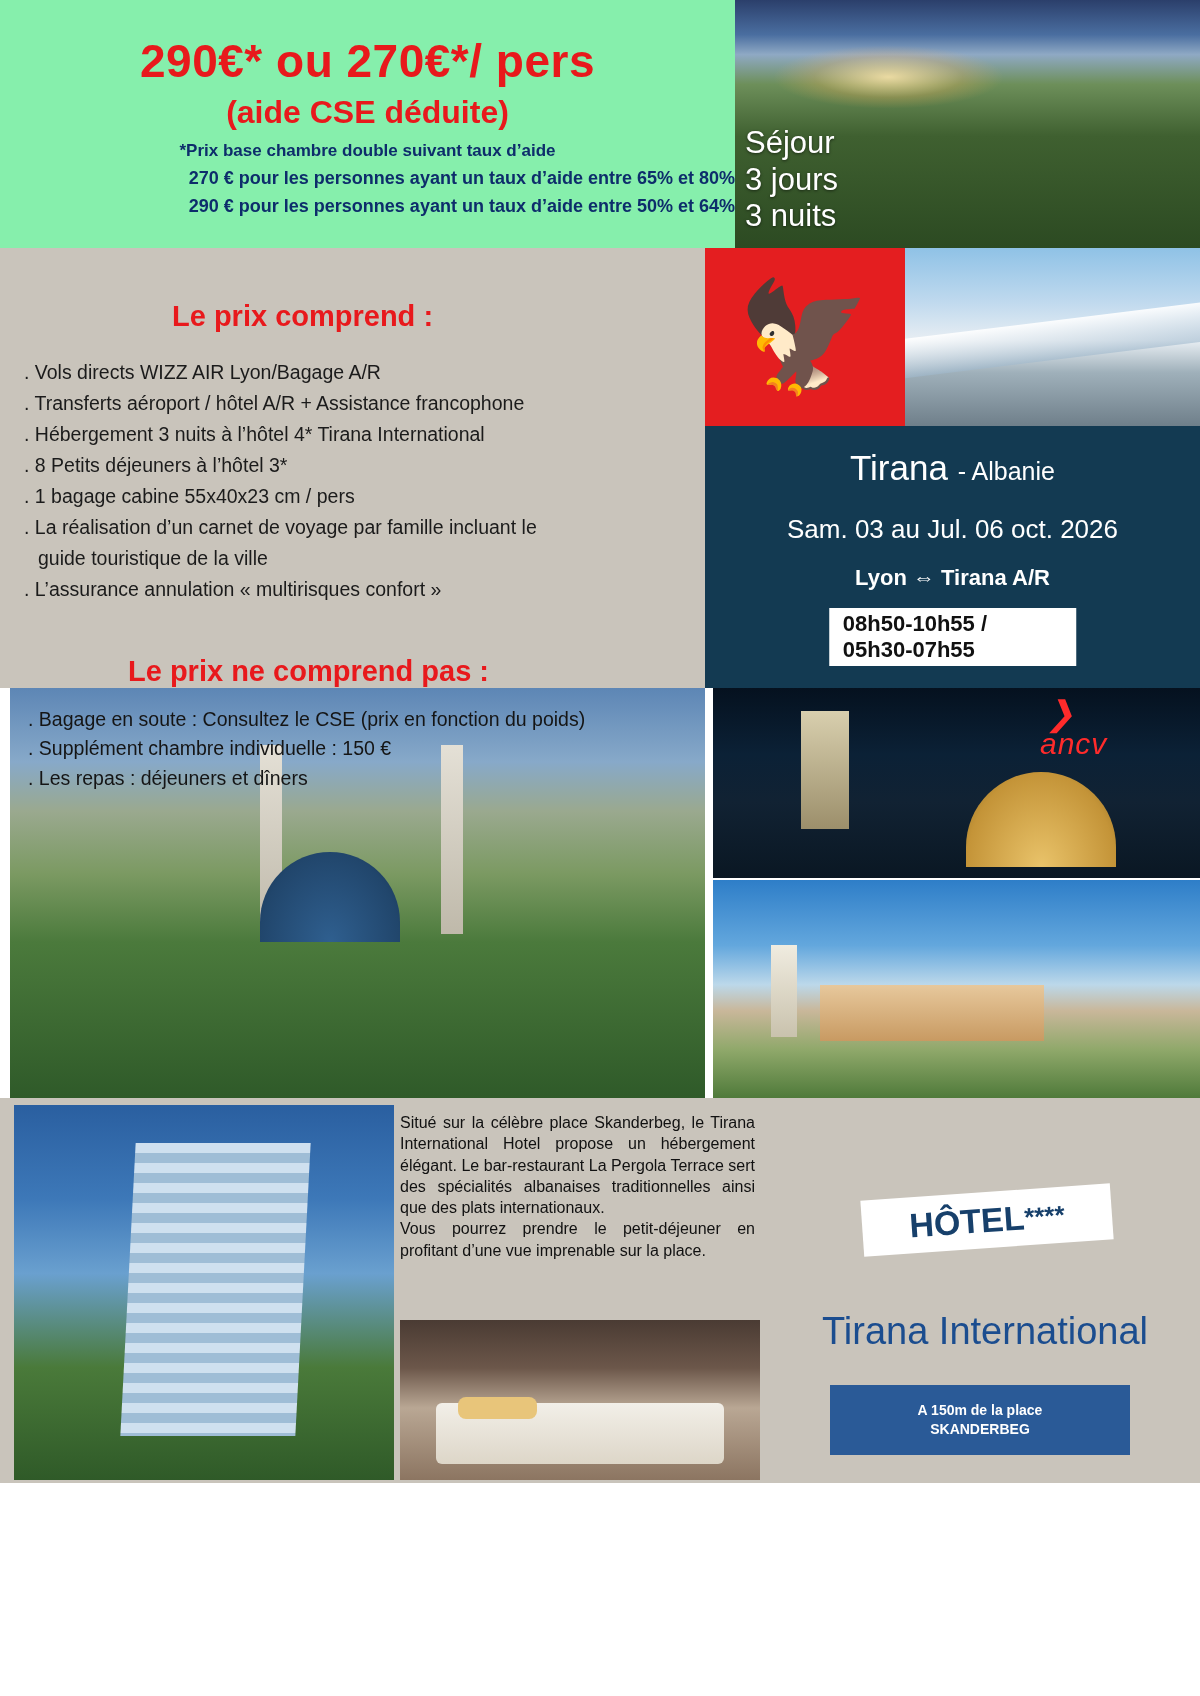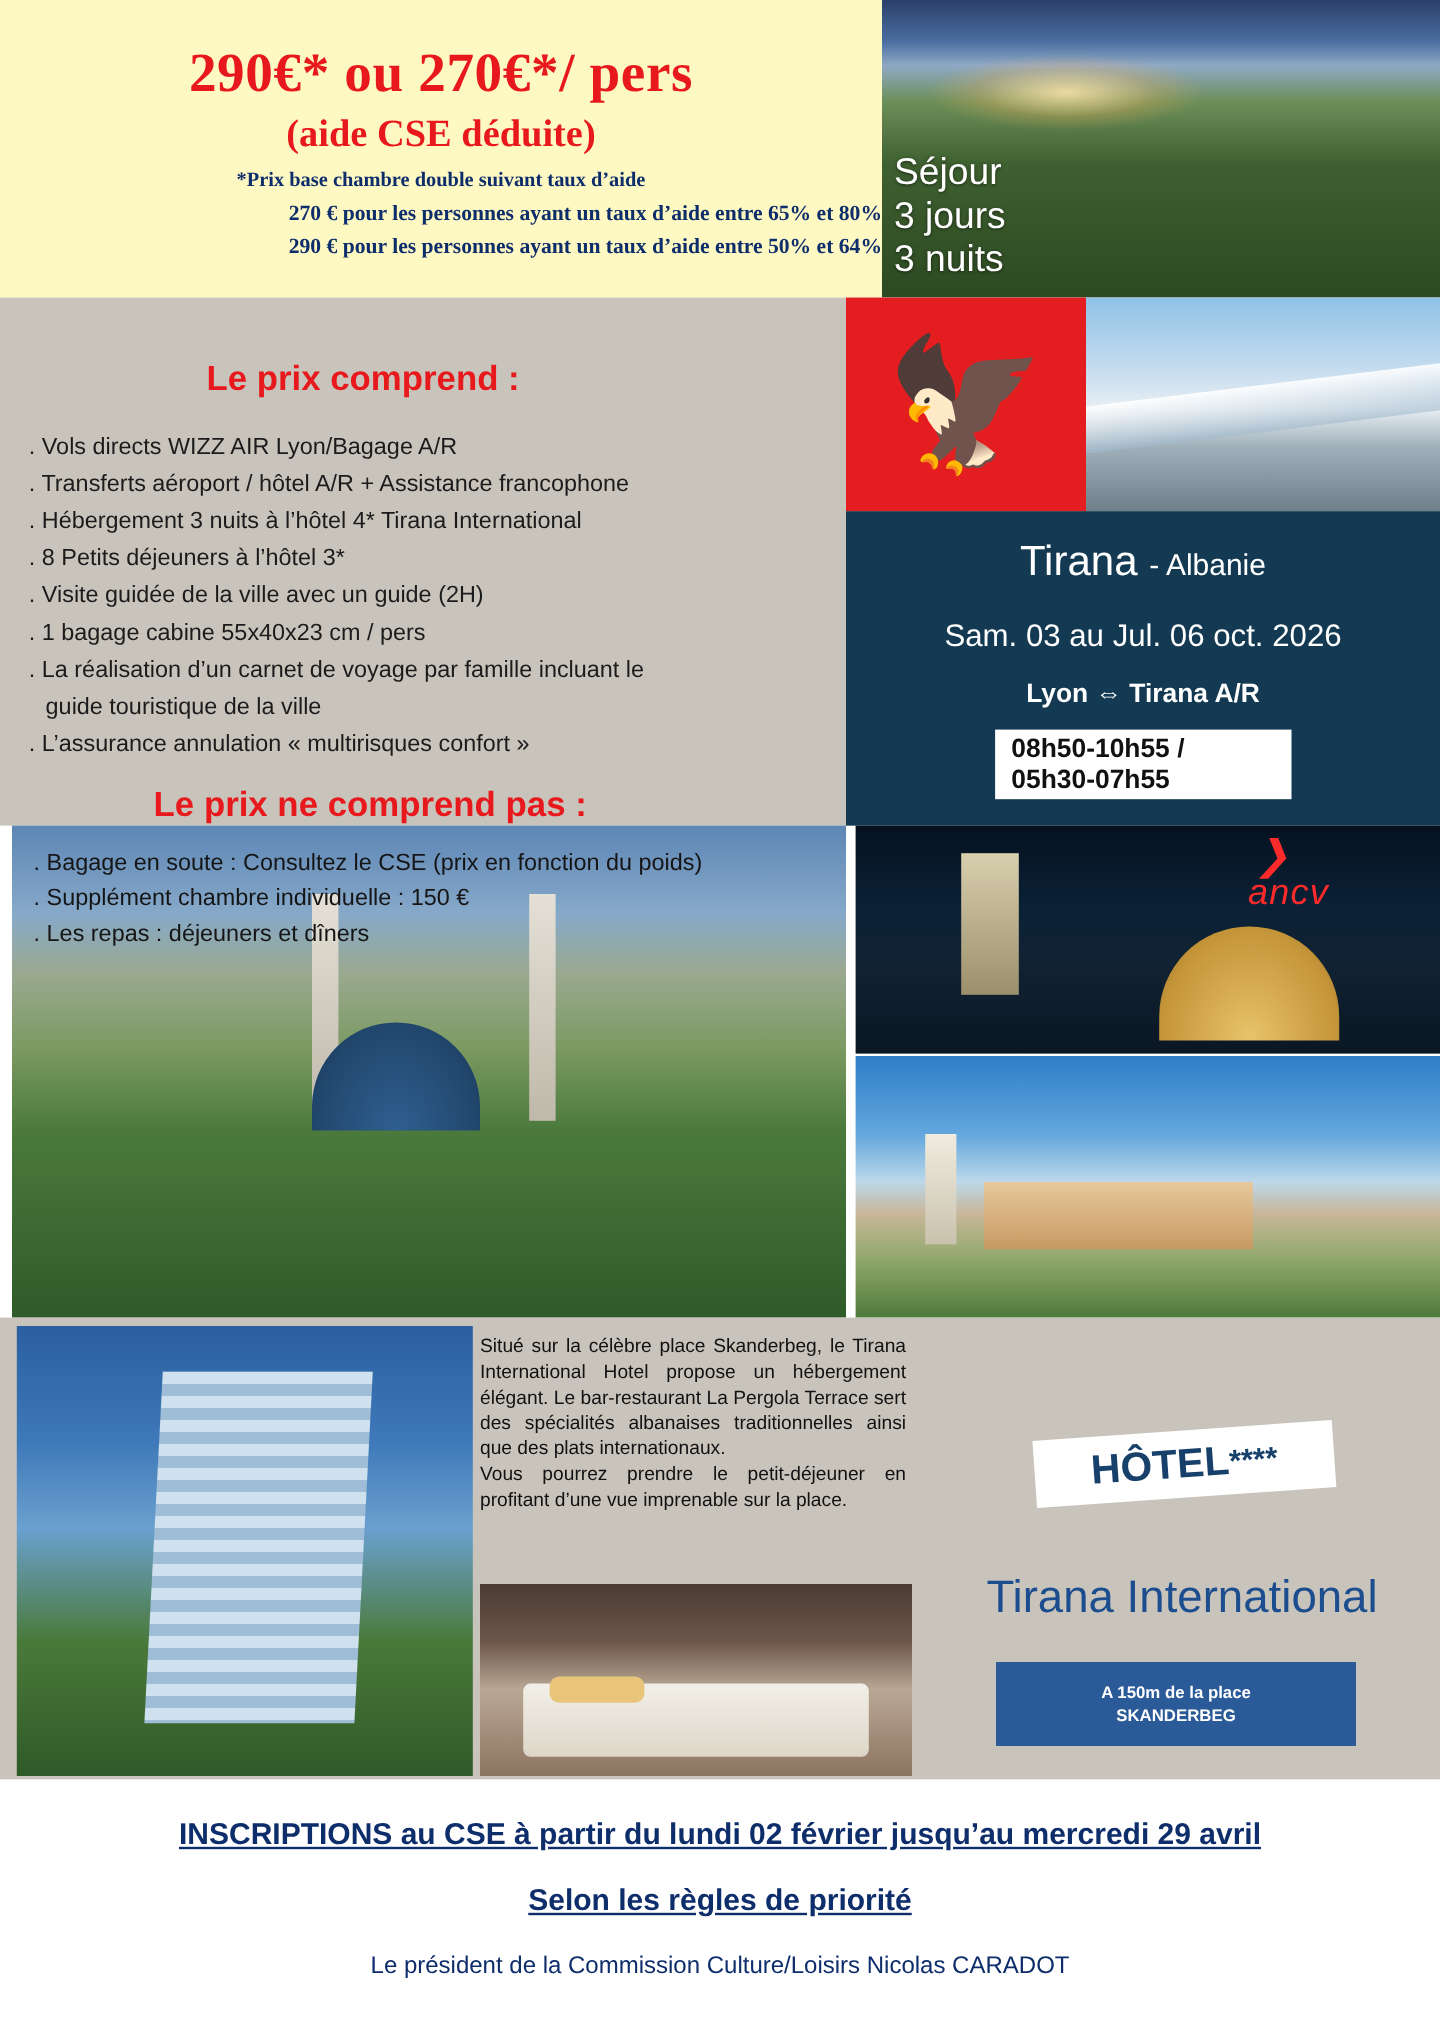--- a/index.html
+++ b/index.html
@@ -85,21 +85,21 @@
     position:absolute; left:10%; top:52%; width:80%; height:38%;
     background:linear-gradient(to bottom,#f2efe8,#ddd6c8);
     border-radius:6px;
   }
   .ph-room .pillow{
     position:absolute; left:16%; top:48%; width:22%; height:14%;
     background:#e8c57a; border-radius:8px;
   }
 
   
-  .price-block { position:absolute; left:0; top:0; width:735px; height:248px; background:#fef9c3;font-family:Liberation Serif, serif; }
+  .price-block { position:absolute; left:0; top:0; width:735px; height:248px; background:#86efac; }
   .price-main {
     text-align:center; color:#e8191c; font-weight:bold; font-size:46px;
     margin-top:34px; letter-spacing:.5px;
   }
   .price-sub {
     text-align:center; color:#e8191c; font-weight:bold; font-size:32px; margin-top:6px;
   }
   .price-note {
     text-align:center; color:#0d2d6b; font-weight:bold; font-size:17px; margin-top:10px;
   }
@@ -240,21 +240,20 @@
   </div>
 
   <div class="mid-band"></div>
 
   <div class="incl-title">Le prix comprend :</div>
   <div class="incl-list">
     <div>. Vols directs WIZZ AIR Lyon/Bagage A/R</div>
     <div>. Transferts aéroport / hôtel A/R + Assistance francophone</div>
     <div>. Hébergement 3 nuits à l’hôtel 4* Tirana International</div>
     <div>. 8 Petits déjeuners à l’hôtel 3*</div>
-    <div>.  Visite guidée de la ville avec un guide (2H)</div>
     <div>. 1 bagage cabine 55x40x23 cm / pers</div>
     <div>. La réalisation d’un carnet de voyage par famille incluant le</div>
     <div class="ind">guide touristique de la ville</div>
     <div>. L’assurance annulation « multirisques confort »</div>
   </div>
 
   <div class="excl-title">Le prix ne comprend pas :</div>
   <div class="excl-list">
     <div>. Bagage en soute : Consultez le CSE (prix en fonction du poids)</div>
     <div>. Supplément chambre individuelle : 150 €</div>
@@ -311,19 +310,14 @@
   <div class="hotel-stars">
     <span>HÔTEL</span>
       <span class="st">****</span>
   </div>
   <div class="hotel-name">Tirana International</div>
   <div class="hotel-loc">
     <span>A 150m de la place</span>
     <span>SKANDERBEG</span>
   </div>
 
-  <div class="footer">
-    <div class="foot-1">INSCRIPTIONS au CSE à partir du lundi 02 février jusqu’au mercredi 29 avril</div>
-    <div class="foot-2">Selon les règles de priorité</div>
-    <div class="foot-3">Le président de la Commission Culture/Loisirs Nicolas CARADOT</div>
-  </div>
 
 </div>
 
 </body></html>

